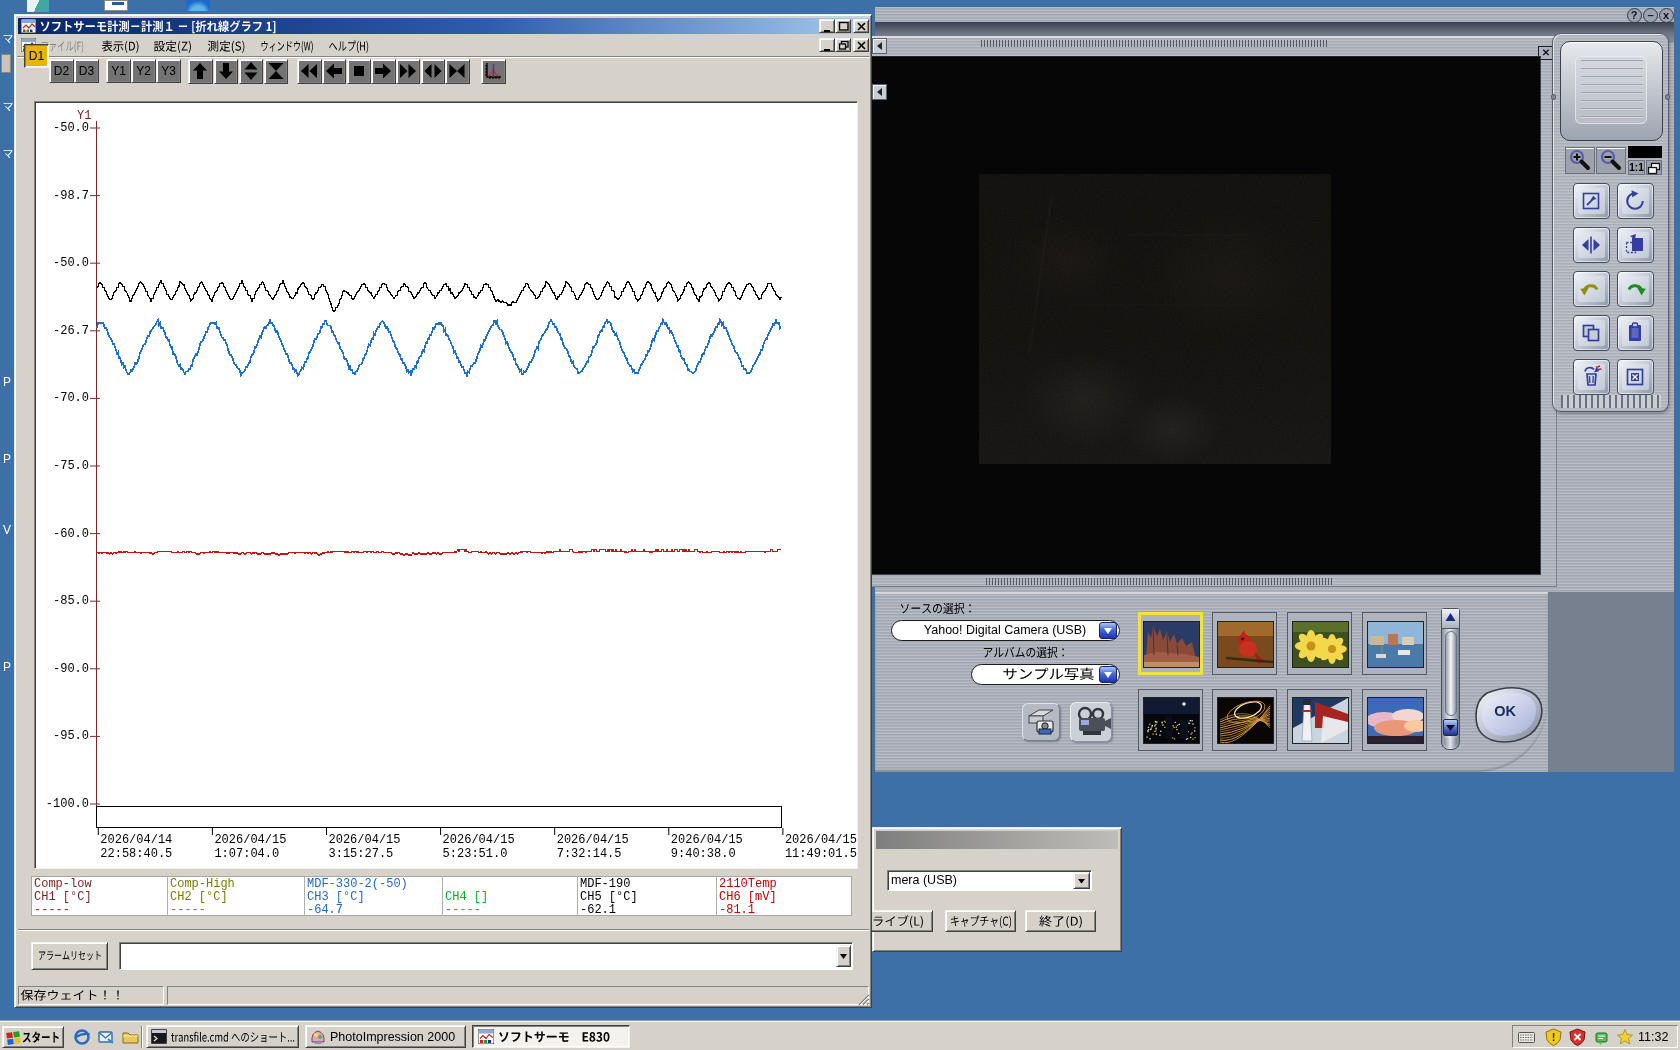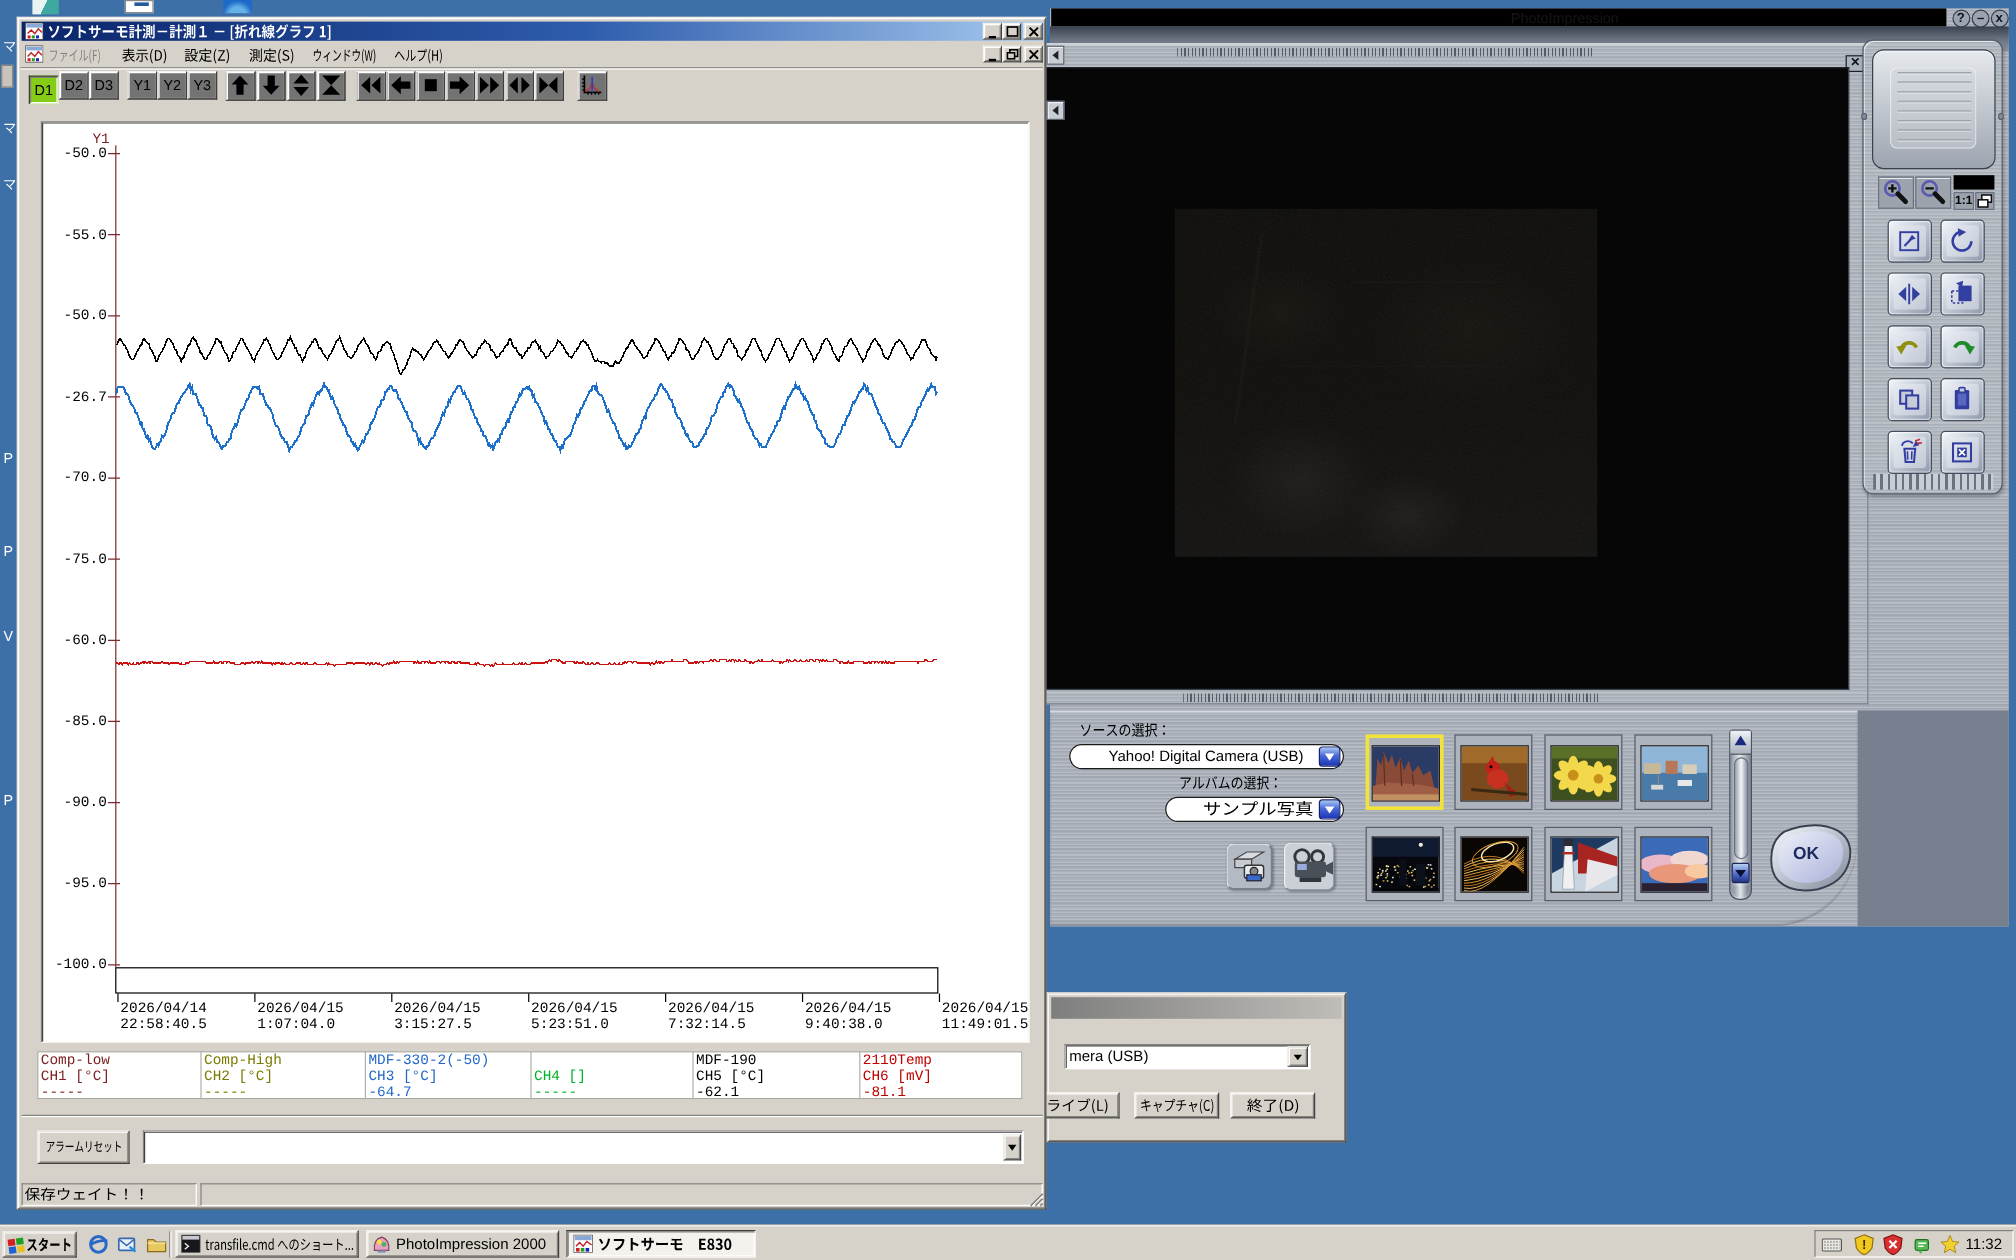--- a/index.html
+++ b/index.html
@@ -34,23 +34,20 @@
 <div class="abs" style="left:3px;top:375px;color:#fff;font:12px 'Liberation Sans'">P</div>
 <div class="abs" style="left:3px;top:452px;color:#fff;font:12px 'Liberation Sans'">P</div>
 <div class="abs" style="left:3px;top:523px;color:#fff;font:12px 'Liberation Sans'">V</div>
 <div class="abs" style="left:3px;top:660px;color:#fff;font:12px 'Liberation Sans'">P</div>
 <div class="abs" style="left:1px;top:54px;width:10px;height:19px;background:#C8C4BC;border:1px solid #88857E"></div>
 </div>
 <div class="abs" style="left:875px;top:7px;width:799px;height:765px;background:#ABB1BB">
 <div class="abs" style="left:0;top:0;width:799px;height:765px;background-image:repeating-linear-gradient(180deg, rgba(255,255,255,.13) 0 1px, rgba(0,0,0,.05) 1px 2px, rgba(0,0,0,0) 2px 3px)"></div>
 <div class="abs" style="left:0;top:15px;width:799px;height:21px;background:linear-gradient(180deg,#3A4150,#6E7683 55%,#8A92A0)"></div>
 <div class="abs" style="left:673px;top:585px;width:126px;height:180px;background:#77808F"></div>
-<div class="abs" style="left:1px;top:0;width:746px;height:15px;background:#000">
-      <span style="position:absolute;left:383px;top:1px;color:#161616;font:12px 'Liberation Sans'">PhotoImpression</span>
-    </div>
 <div class="abs" style="left:751.5px;top:0.5px;width:15px;height:15px;border-radius:50%;background:#9AA3AF;border:1px solid #333B4C;color:#10131C;font:bold 11px/13px 'Liberation Sans';text-align:center">?</div>
 <div class="abs" style="left:768.0px;top:0.5px;width:15px;height:15px;border-radius:50%;background:#9AA3AF;border:1px solid #333B4C;color:#10131C;font:bold 11px/13px 'Liberation Sans';text-align:center">–</div>
 <div class="abs" style="left:783.5px;top:0.5px;width:15px;height:15px;border-radius:50%;background:#9AA3AF;border:1px solid #333B4C;color:#10131C;font:bold 11px/13px 'Liberation Sans';text-align:center">x</div>
 <div class="abs" style="left:-14px;top:29px;width:696px;height:551px;background:#AFB5BD;background-image:repeating-linear-gradient(180deg, rgba(255,255,255,.13) 0 1px, rgba(0,0,0,.05) 1px 2px, rgba(0,0,0,0) 2px 3px);border:1px solid #7A828E;border-top-color:#D8DCE2;box-shadow:inset 1px 1px 0 rgba(255,255,255,.5)">
 <div class="abs" style="left:119px;top:3px;width:346px;height:7px;background:repeating-linear-gradient(90deg,#555C66 0 1px,rgba(0,0,0,0) 1px 3px)"></div>
 <div class="abs" style="left:676px;top:9px;width:16px;height:14px;border:1.5px solid #1A1F28;background:#ADB3BC;color:#10141C;font:bold 10px/11px 'Liberation Sans';text-align:center">✕</div>
 <div class="abs" style="left:3px;top:19px;width:676px;height:519px;background:#060606;border:1px solid #3A414C;border-top-color:#20252D">
 <div class="abs" style="left:113px;top:117px;width:352px;height:290px;background:
 radial-gradient(90px 70px at 30% 78%, rgba(40,38,35,.5), rgba(0,0,0,0) 70%),
 radial-gradient(70px 50px at 55% 88%, rgba(44,42,39,.45), rgba(0,0,0,0) 70%),
@@ -532,21 +529,21 @@
         <rect x="2.5" y="5" width="6" height="5" fill="#D6D2CA" stroke="#000" stroke-width="1.3"></rect>
       </svg>
     </div>
 <div class="cap" style="left:838px;top:23px">
       <svg width="13" height="13">
         <path d="M3 3 L10 10 M10 3 L3 10" stroke="#000" stroke-width="1.6"></path>
       </svg>
     </div>
 <div class="abs" style="left:2px;top:40.5px;width:852px;height:1px;background:#84827E"></div>
 <div class="abs" style="left:2px;top:41.5px;width:852px;height:1px;background:#fff"></div>
-<div class="tbtn" style="left:9px;top:48px;border-color:#404040 #F4F2EE #F4F2EE #404040;box-shadow:inset 1px 1px 0 #84827E,inset -1px -1px 0 #fff;background:#84cc16">D1</div>
+<div class="tbtn" style="left:9px;top:29px;border-color:#404040 #F4F2EE #F4F2EE #404040;box-shadow:inset 1px 1px 0 #84827E,inset -1px -1px 0 #fff;background:#eab308">D1</div>
 <div class="tbtn" style="left:34px;top:44px">D2</div>
 <div class="tbtn" style="left:59px;top:44px">D3</div>
 <div class="tbtn" style="left:91px;top:44px">Y1</div>
 <div class="tbtn" style="left:116px;top:44px">Y2</div>
 <div class="tbtn" style="left:141px;top:44px">Y3</div>
 <div class="tbtn" style="left:173.0px;top:43.5px;width:24.5px;height:25px">
       <svg width="20" height="20" fill="#000">
         <path d="M10 2 L17 9.5 L13 9.5 L13 18 L7 18 L7 9.5 L3 9.5 Z"></path>
       </svg>
     </div>
@@ -604,21 +601,21 @@
       <svg width="20" height="20">
         <path d="M4 2 V16 H18" stroke="#000" stroke-width="1.4" fill="none"></path>
         <path d="M2 5 H4 M2 8 H4 M2 11 H4 M2 14 H4 M7 16 V18 M10 16 V18 M13 16 V18 M16 16 V18" stroke="#000"></path>
         <path d="M5 15 Q9 14 10.5 8 Q12 14 16 15" stroke="#C03030" stroke-width="1.3" fill="none"></path>
         <line x1="10.5" y1="3" x2="10.5" y2="16" stroke="#3040C0" stroke-width="1.4"></line>
       </svg>
     </div>
 <div class="abs" style="left:19px;top:86px;width:824px;height:768px;background:#fff;border:1px solid #84827E;border-bottom-color:#F4F2EE;border-right-color:#F4F2EE;box-shadow:inset 1px 1px 0 #404040"></div>
 <div class="abs" style="left:62px;top:94px;font:12px 'Liberation Mono',monospace;color:#7B1F1F">Y1</div>
 <div class="ylab" style="top:106.0px">-50.0</div>
-<div class="ylab" style="top:173.6px">-55.0</div>
+<div class="ylab" style="top:173.6px">-98.7</div>
 <div class="ylab" style="top:241.2px">-50.0</div>
 <div class="ylab" style="top:308.8px">-26.7</div>
 <div class="ylab" style="top:376.4px">-70.0</div>
 <div class="ylab" style="top:444.0px">-75.0</div>
 <div class="ylab" style="top:511.6px">-60.0</div>
 <div class="ylab" style="top:579.2px">-85.0</div>
 <div class="ylab" style="top:646.8px">-90.0</div>
 <div class="ylab" style="top:714.4px">-95.0</div>
 <div class="ylab" style="top:782.0px">-100.0</div>
 <div class="xlab" style="left:85.3px;top:819px">2026/04/14<br>22:58:40.5</div>

